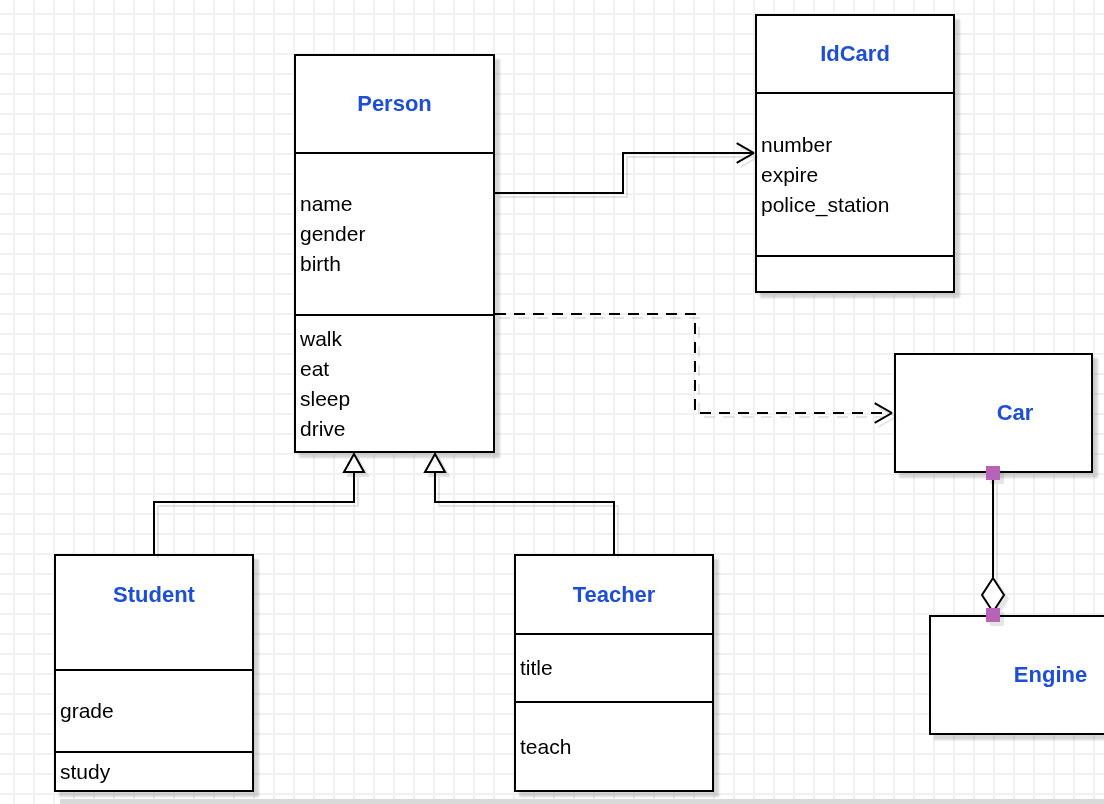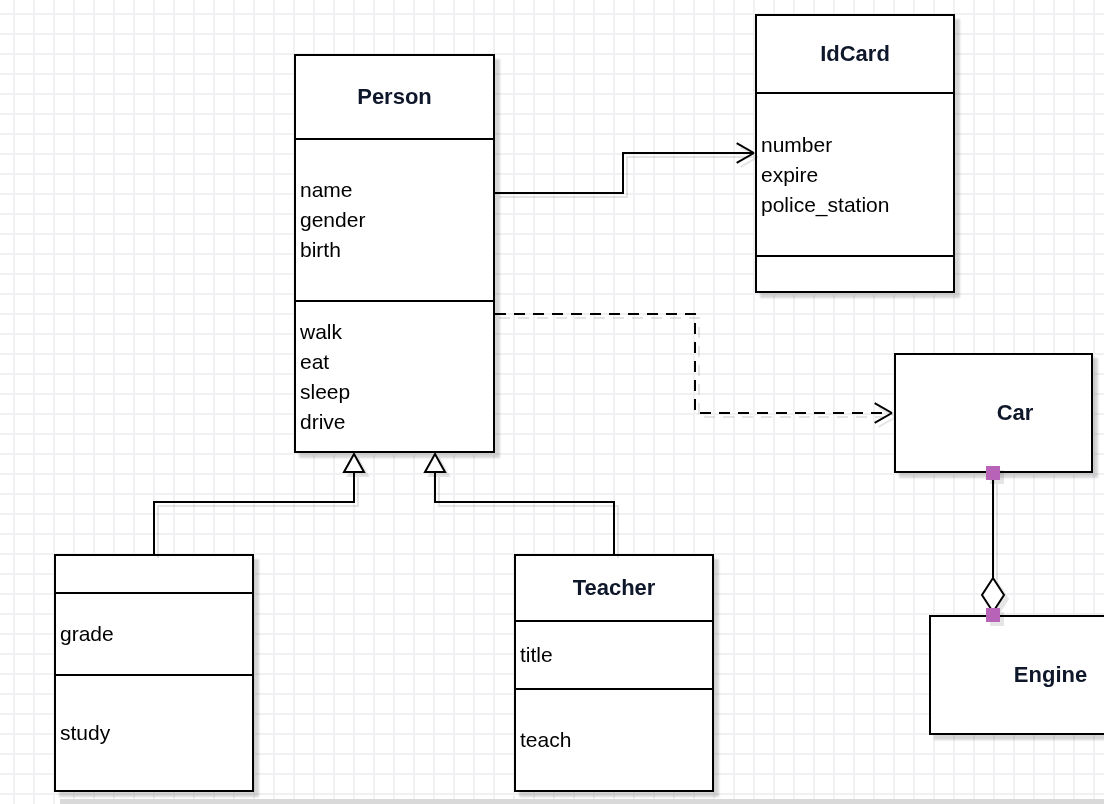--- a/index.html
+++ b/index.html
@@ -39,21 +39,21 @@
     box-shadow: 5px 5px 2px rgba(0,0,0,0.16);
     display: flex;
     flex-direction: column;
   }
   .uml-title {
     display: flex;
     align-items: center;
     justify-content: center;
     font-weight: bold;
     font-size: 22px;
-    color: #0f172a;
+    color: #1d4ed8;
     box-sizing: border-box;
     flex: 0 0 auto;
   }
   .uml-title.fill { flex: 1 1 auto; padding-left: 43px; }
   .uml-compartment {
     box-sizing: border-box;
     border-top: 2px solid #000000;
     display: flex;
     flex-direction: column;
     justify-content: center;
@@ -74,21 +74,21 @@
     background: #d9d9d9;
   }
 </style>
 </head>
 <body>
 
 <div id="diagram-canvas">
   <div id="canvas-edge-shadow" style="left: 60px; top: 799px; width: 1044px; height: 5px;"></div>
   <div id="boxes">
       <div class="uml-box" style="left: 294px; top: 54px; width: 201px; height: 399px;">
-        <div class="uml-title" style="height: 82px;">Person</div>
+        <div class="uml-title" style="height: 96px;">Person</div>
         <div class="uml-compartment" style="height: 162px;">
           <div class="uml-member">name</div>
           <div class="uml-member">gender</div>
           <div class="uml-member">birth</div>
         </div>
         <div class="uml-compartment grow">
           <div class="uml-member">walk</div>
           <div class="uml-member">eat</div>
           <div class="uml-member">sleep</div>
           <div class="uml-member">drive</div>
@@ -103,29 +103,30 @@
         </div>
         <div class="uml-compartment grow"></div>
       </div>
       <div class="uml-box" style="left: 894px; top: 353px; width: 199px; height: 120px;">
         <div class="uml-title fill">Car</div>
       </div>
       <div class="uml-box" style="left: 893px; top: 615px; width: 200px; height: 120px; margin-left: 36px;">
         <div class="uml-title fill">Engine</div>
       </div>
       <div class="uml-box" style="left: 54px; top: 554px; width: 200px; height: 238px;">
+        <div class="uml-title" style="height: 77px;">Student</div>
         <div class="uml-compartment" style="height: 82px; margin-top: 36px;">
           <div class="uml-member">grade</div>
         </div>
         <div class="uml-compartment grow">
           <div class="uml-member">study</div>
         </div>
       </div>
       <div class="uml-box" style="left: 514px; top: 554px; width: 200px; height: 238px;">
-        <div class="uml-title" style="height: 64px;">Teacher</div>
+        <div class="uml-title" style="height: 77px;">Teacher</div>
         <div class="uml-compartment" style="height: 68px;">
           <div class="uml-member">title</div>
         </div>
         <div class="uml-compartment grow">
           <div class="uml-member">teach</div>
         </div>
       </div>
     </div>
   <svg id="connectors" xmlns="http://www.w3.org/2000/svg">
       <polyline points="495,193 623,193 623,153 754,153" fill="none" stroke="#000000" stroke-width="2"></polyline>

